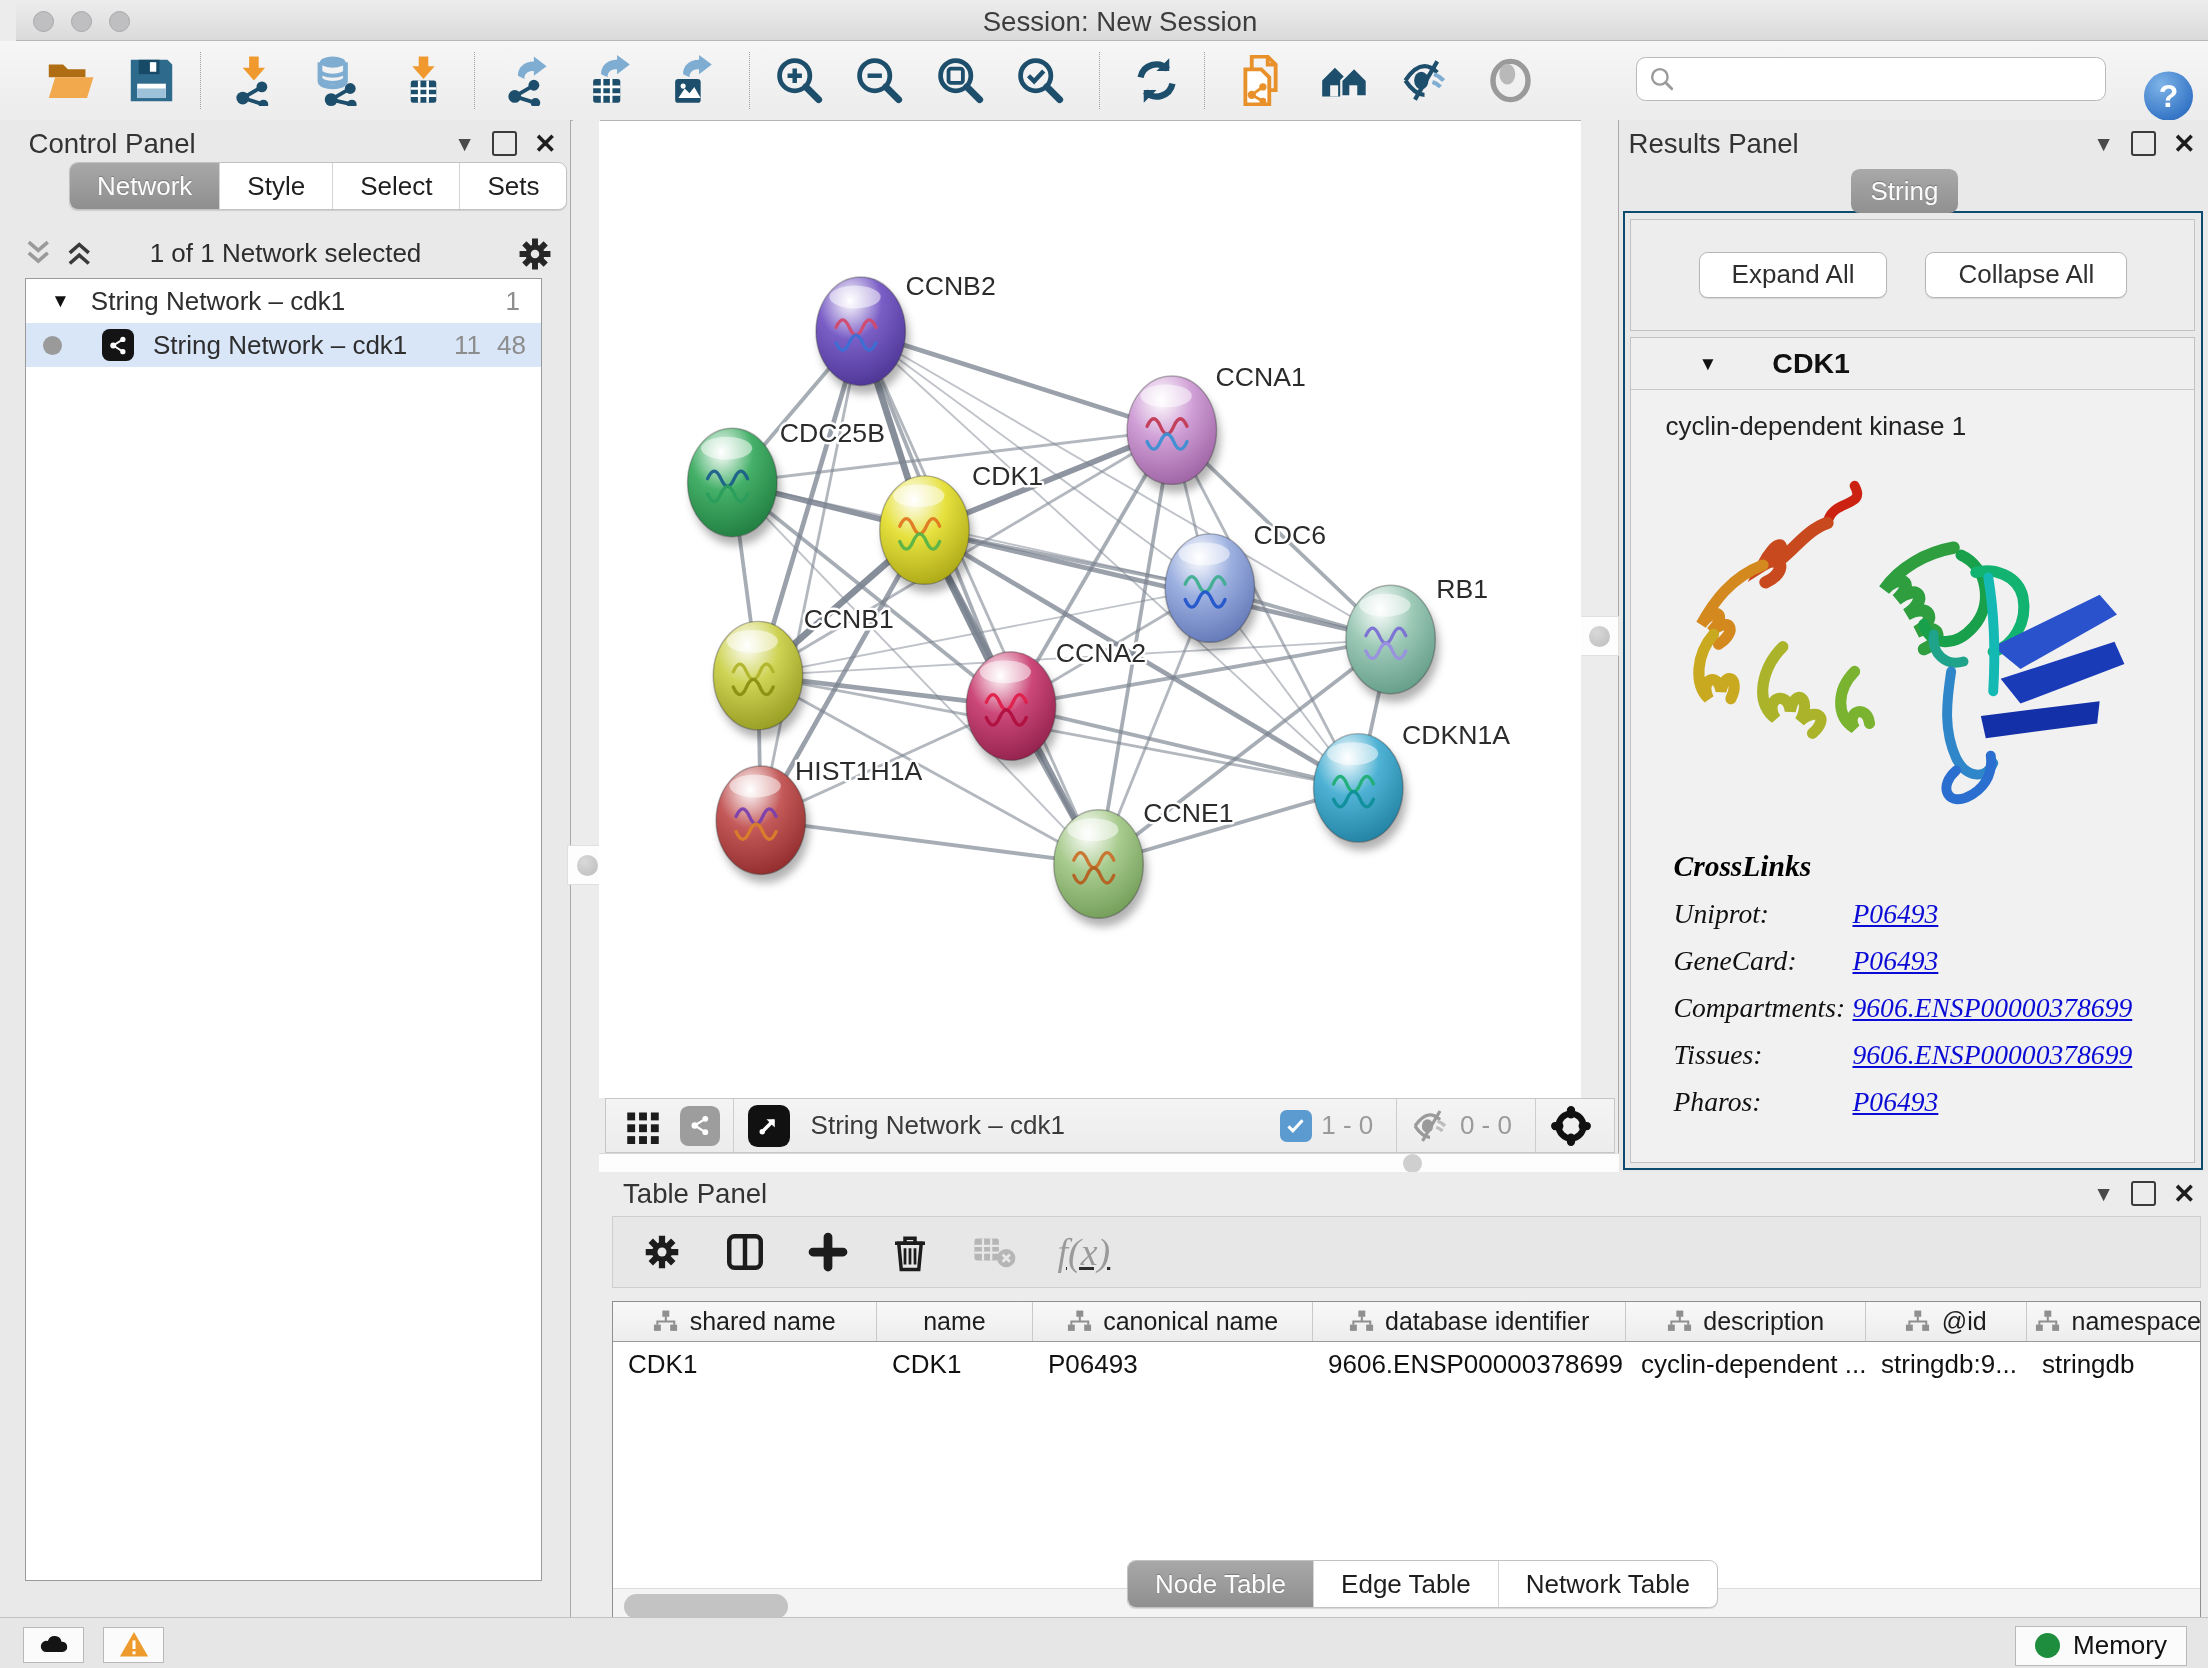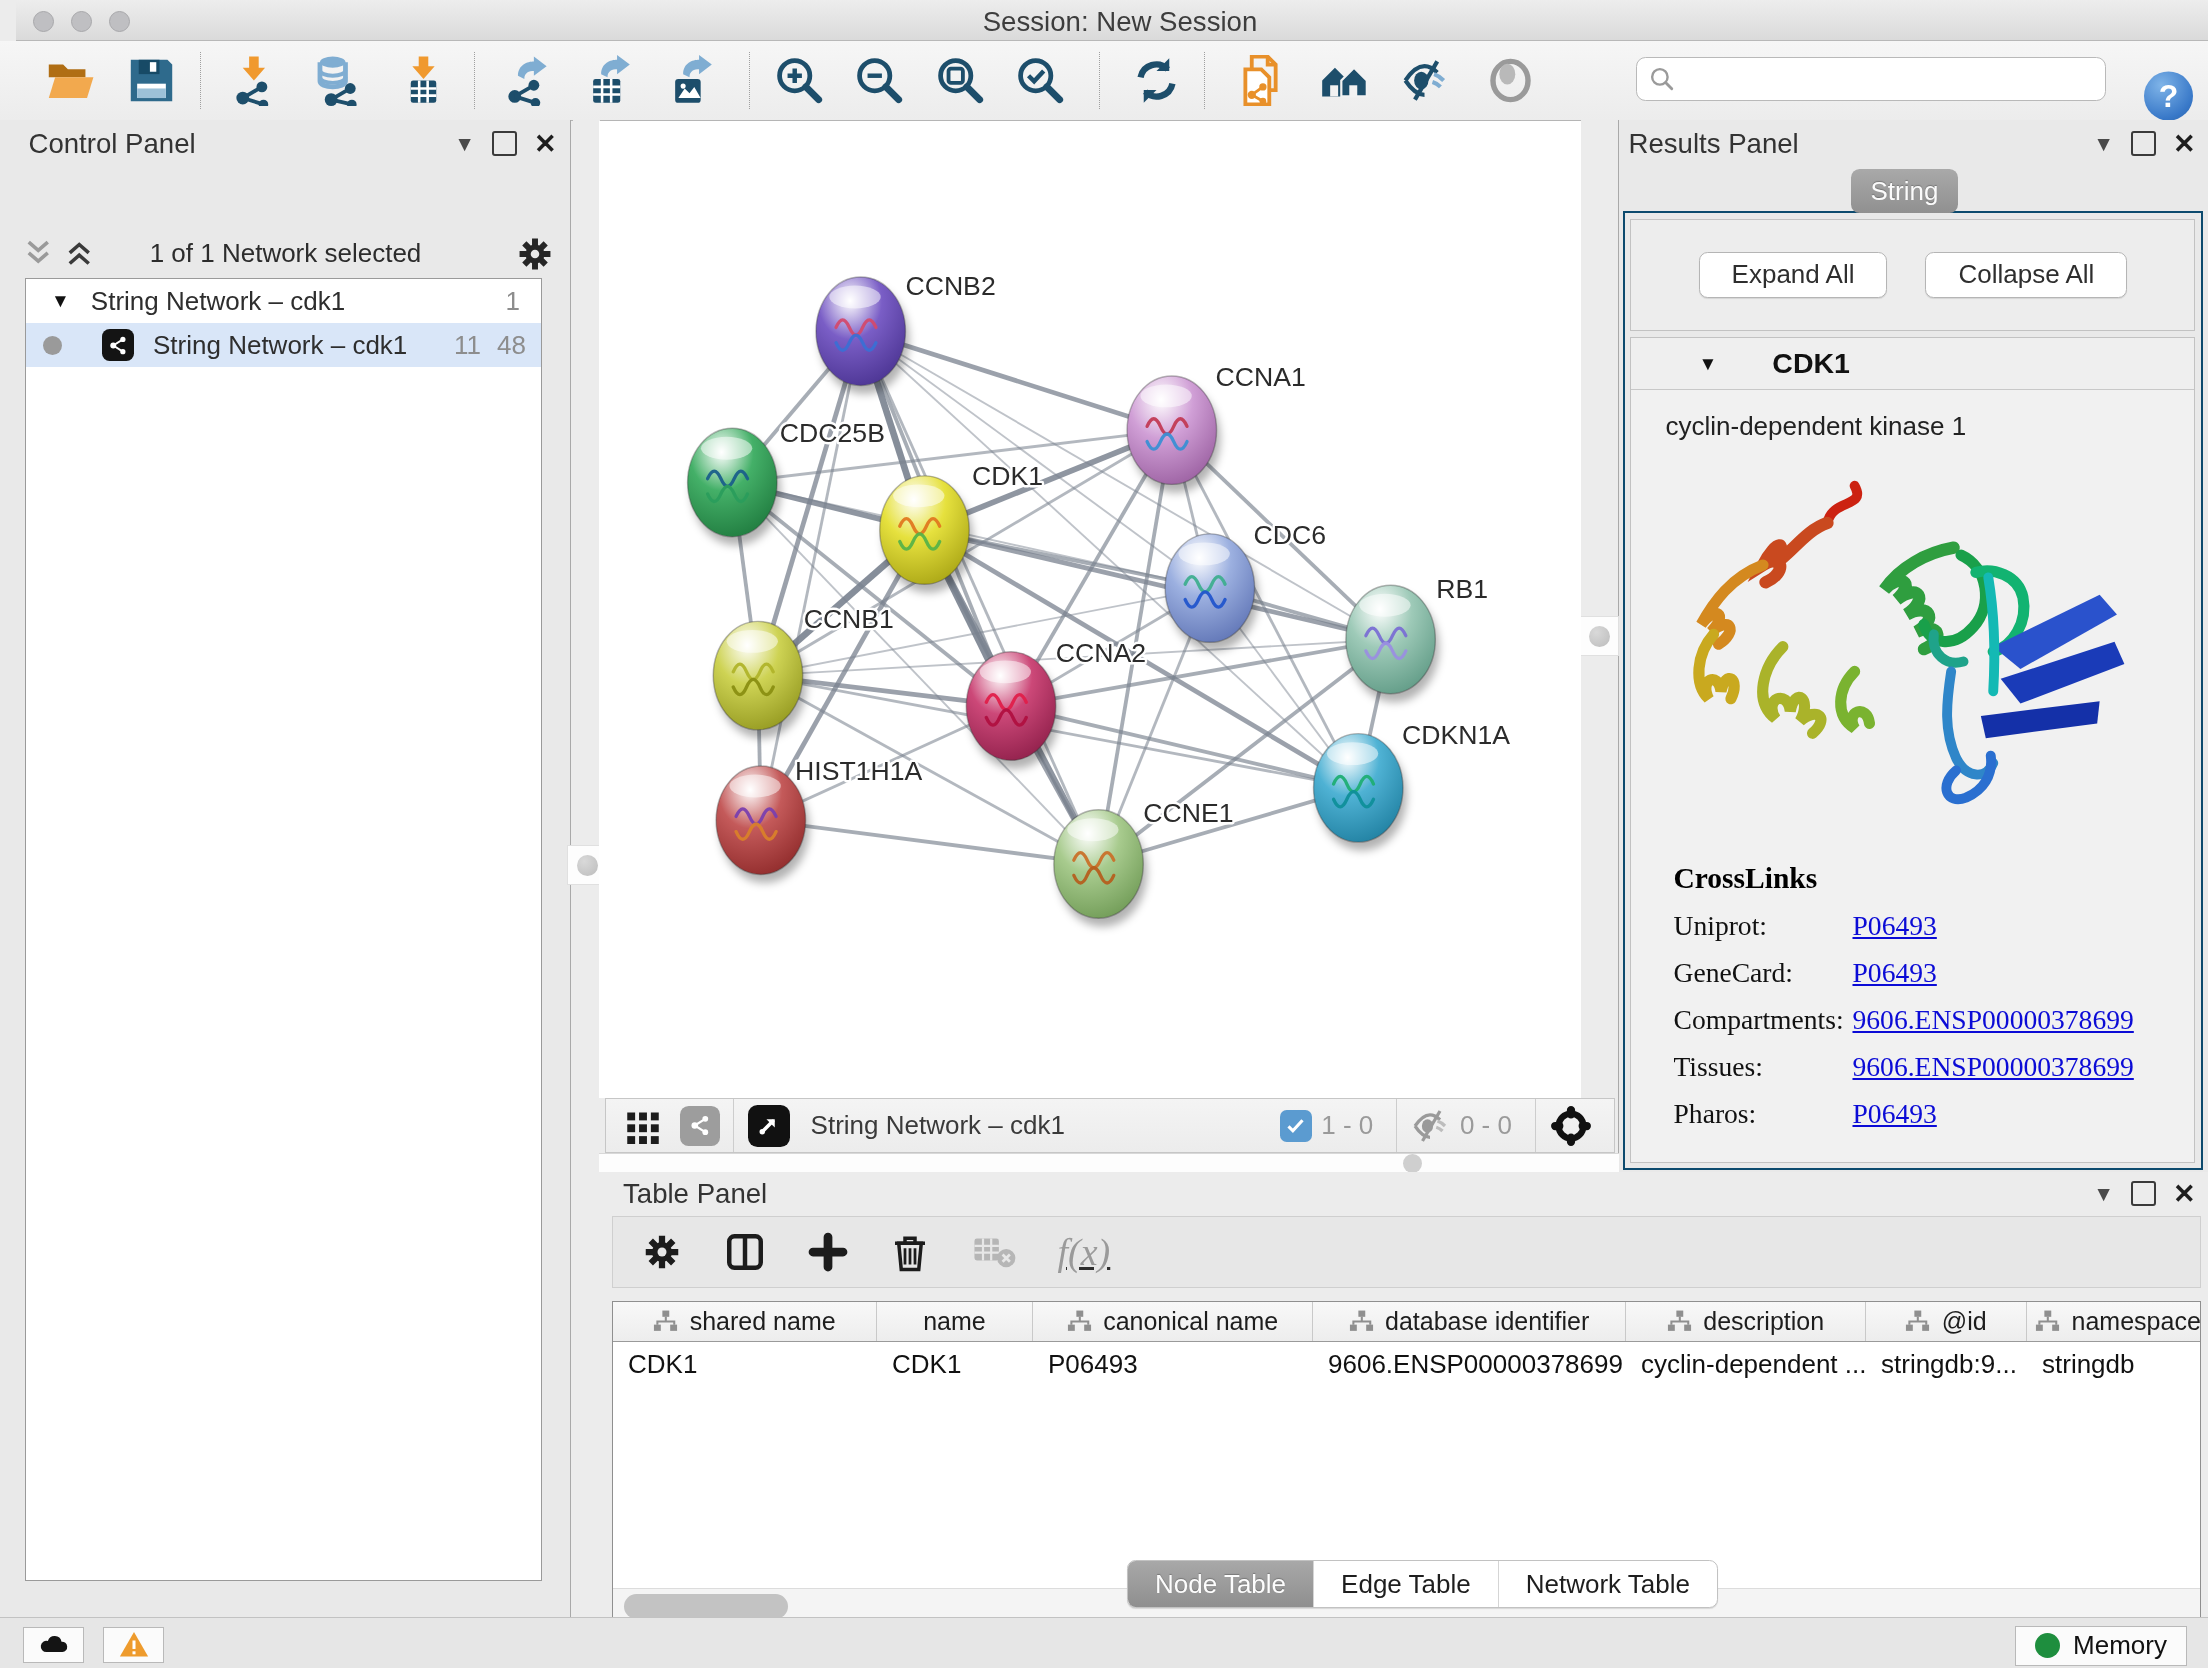--- a/index.html
+++ b/index.html
@@ -327,20 +327,26 @@
 </div>
 
 <div class="abs control-panel">
   <div class="cp-head panel-title">Control Panel</div>
   <div class="panel-ctrls" style="right:13.3px;top:7.6px;">
     <span class="pc-collapse">▼</span>
     <span class="pc-max"></span>
     <span class="pc-close">✕</span>
   </div>
 
+  <div class="seg" style="position:absolute;left:69px;top:42px;">
+    <span class="tab sel">Network</span>
+    <span class="tab">Style</span>
+    <span class="tab">Select</span>
+    <span class="tab">Sets</span>
+  </div>
 
   <div class="cp-status">
     <span style="position:absolute;left:24px;top:5.7px">
       <svg width="28.5" height="32" viewBox="0 0 24 26">
           <path d="M4 3l8 7 8-7M4 12l8 7 8-7" fill="none" stroke="#9a9a9a" stroke-width="3"></path>
         </svg>
     </span>
     <span style="position:absolute;left:65px;top:5.7px">
       <svg width="28.5" height="32" viewBox="0 0 24 26">
           <path d="M4 12l8-7 8 7M4 21l8-7 8 7" fill="none" stroke="#3a3a3a" stroke-width="3"></path>
@@ -676,21 +682,21 @@
           <path d="M248 90c14-4 34 2 38 20 4 20-8 40-24 44" stroke="#12b371" stroke-width="9"></path>
           <path d="M228 170c-4 26-6 48 4 70 8 16 24 18 30 4" stroke="#2f86c9" stroke-width="8"></path>
           <path d="M232 250c-14 12-8 28 8 22 14-6 22-18 20-34" stroke="#2a6fd0" stroke-width="8"></path>
           <path d="M262 150l86-42 14 16-78 44z" fill="#2a52cc" stroke="none"></path>
           <path d="M268 176l92-30 8 18-84 32z" fill="#1a3bb8" stroke="none"></path>
           <path d="M252 206l96-12-2 18-90 12z" fill="#1430a8" stroke="none"></path>
           <path d="M258 94c4 24 6 58 4 92" stroke="#14b9b4" stroke-width="8"></path>
         </g>
       </svg>
 
-      <div class="xl" style="margin-left:42px;margin-top:36px;">
+      <div class="xl" style="margin-left:42px;margin-top:24px;font-style:italic;">
         <div class="xl-title">CrossLinks</div>
         <div id="crosslinks">
             <div class="xrow">
               <span class="xl-label">Uniprot:</span>
               <a href="#">P06493</a>
             </div>
             <div class="xrow">
               <span class="xl-label">GeneCard:</span>
               <a href="#">P06493</a>
             </div>

